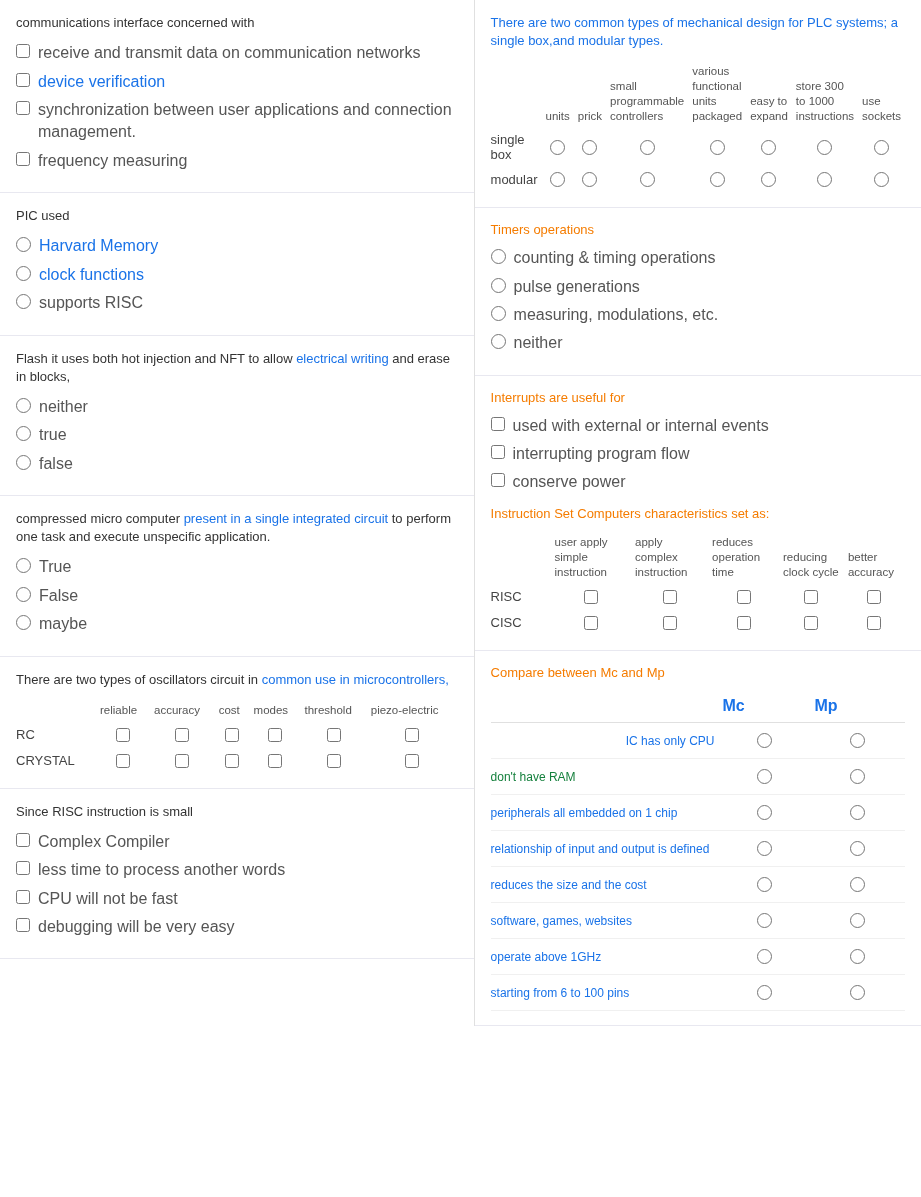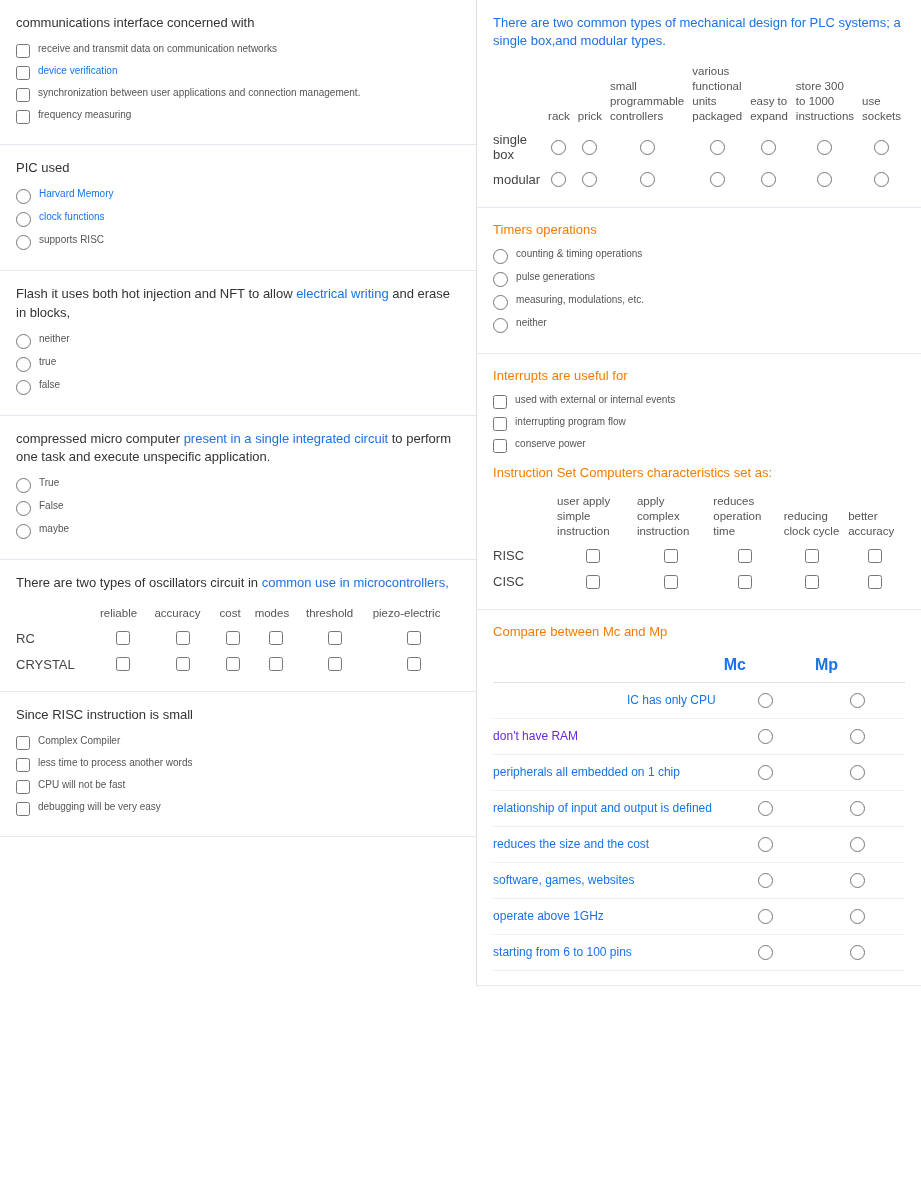--- a/index.html
+++ b/index.html
@@ -3,21 +3,21 @@
   <meta charset="utf-8">
   <style>
     * { box-sizing: border-box; margin: 0; padding: 0; }
     body { font-family: Arial, sans-serif; font-size: 13px; color: #333; background: #fff; }
     .page { display: flex; width: 921px; }
     .col-left { width: 536px; border-right: 1px solid #e0e0e0; }
     .col-right { width: 461px; }
     .section { padding: 14px 16px; border-bottom: 1px solid #e8e8f0; }
     .section-question { font-size: 13px; color: #333; margin-bottom: 10px; line-height: 1.4; }
     .option-row { display: flex; align-items: flex-start; margin-bottom: 6px; gap: 8px; }
-    .option-row label { font-size: 10px; color: #555; line-height: 1.4; }
+    .option-row label { font-size: 16px; color: #555; line-height: 1.4; }
     .option-row a { color: #1a73e8; text-decoration: none; }
     input[type="radio"] { margin-top: 2px; width: 15px; height: 15px; accent-color: #555; flex-shrink: 0; }
     input[type="checkbox"] { margin-top: 2px; width: 14px; height: 14px; flex-shrink: 0; }
     .section-title { font-size: 13px; color: #f57c00; margin-bottom: 10px; }
     .table-container { overflow-x: auto; margin-top: 8px; }
     table { border-collapse: collapse; width: 100%; font-size: 11.5px; }
     table th { color: #555; text-align: left; font-weight: normal; padding: 4px 4px; vertical-align: bottom; line-height: 1.3; }
     table td { padding: 4px 4px; text-align: center; color: #444; vertical-align: middle; }
     table td.row-label { text-align: left; font-size: 13px; color: #444; padding-left: 0; }
     .grid-radio { width: 16px; height: 16px; }
@@ -175,21 +175,21 @@
 
     <div class="section">
       <div class="section-question q-text">
         <span class="blue">There are two common types of mechanical design for PLC systems; a single box,and modular types.</span>
       </div>
       <div class="table-container">
         <table>
           <thead>
             <tr>
               <th style="width:80px;"></th>
-              <th>rack</th>
+              <th>units</th>
               <th>prick</th>
               <th>small programmable controllers</th>
               <th>various functional units packaged</th>
               <th>easy to expand</th>
               <th>store 300 to 1000 instructions</th>
               <th>use sockets</th>
             </tr>
           </thead>
           <tbody>
             <tr>
@@ -298,21 +298,21 @@
             <th>Mp</th>
           </tr>
         </thead>
         <tbody>
           <tr class="compare-table">
             <td class="row-label" style="text-align:right; font-size:12px; color:#1a73e8;">IC has only CPU</td>
             <td><input type="radio" class="grid-radio" name="row0" style=""></td>
             <td><input type="radio" class="grid-radio" name="row0" style=""></td>
           </tr>
           <tr class="compare-table">
-            <td class="row-label" style="text-align:left; font-size:12px; color:#6d28d9;">don't have RAM</td>
+            <td class="row-label" style="text-align:left; font-size:12px; color:#15803d;">don't have RAM</td>
             <td><input type="radio" class="grid-radio" name="row1" style=""></td>
             <td><input type="radio" class="grid-radio" name="row1" style=""></td>
           </tr>
           <tr class="compare-table">
             <td class="row-label" style="text-align:left; font-size:12px; color:#1a73e8;">peripherals all embedded on 1 chip</td>
             <td><input type="radio" class="grid-radio" name="row2" style=""></td>
             <td><input type="radio" class="grid-radio" name="row2" style=""></td>
           </tr>
           <tr class="compare-table">
             <td class="row-label" style="text-align:left; font-size:12px; color:#1a73e8;">relationship of input and output is defined</td>

